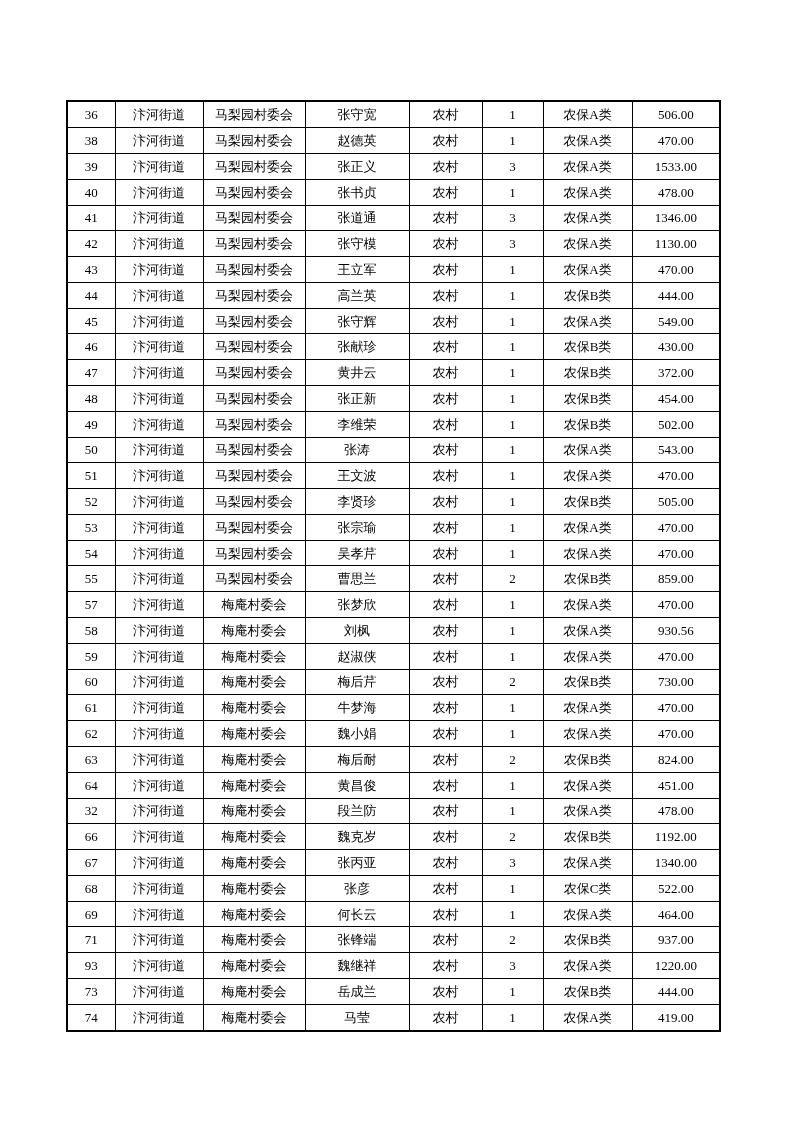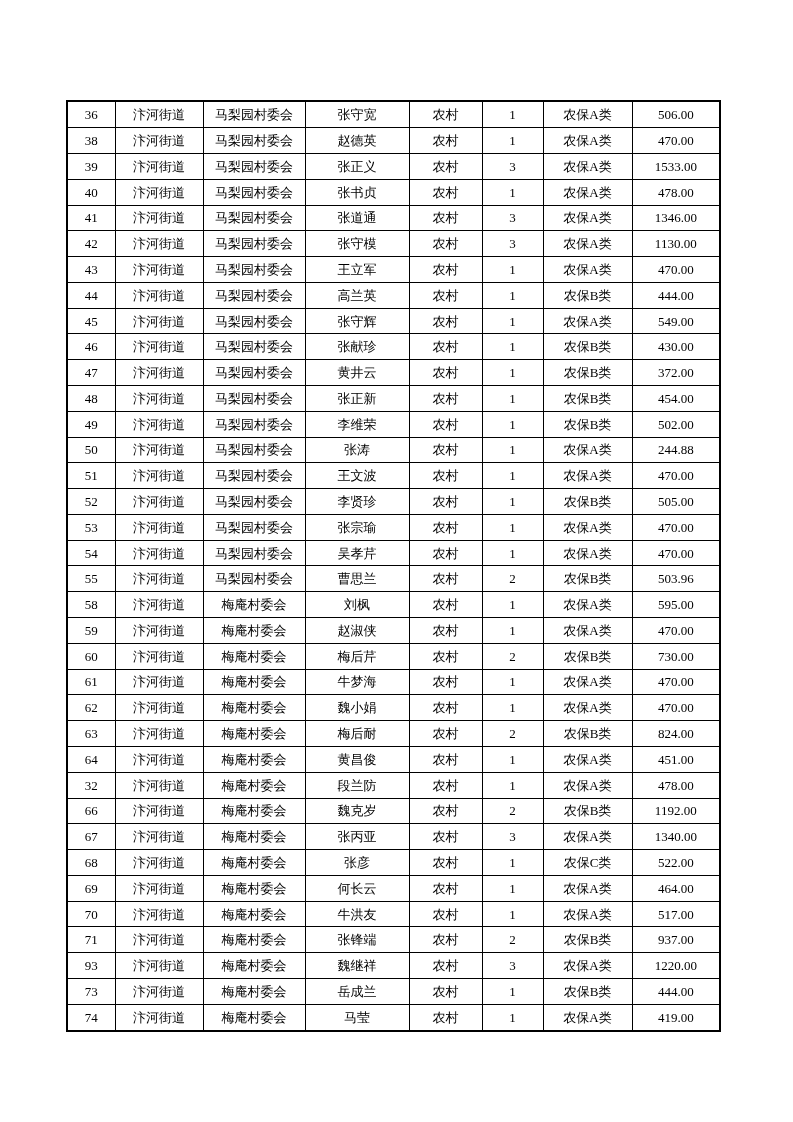--- a/index.html
+++ b/index.html
@@ -193,21 +193,21 @@
     <td>502.00</td>
   </tr>
         <tr>
     <td>50</td>
     <td>汴河街道</td>
     <td>马梨园村委会</td>
     <td>张涛</td>
     <td>农村</td>
     <td>1</td>
     <td>农保A类</td>
-    <td>244.88</td>
+    <td>543.00</td>
   </tr>
         <tr>
     <td>51</td>
     <td>汴河街道</td>
     <td>马梨园村委会</td>
     <td>王文波</td>
     <td>农村</td>
     <td>1</td>
     <td>农保A类</td>
     <td>470.00</td>
@@ -243,31 +243,41 @@
     <td>470.00</td>
   </tr>
         <tr>
     <td>55</td>
     <td>汴河街道</td>
     <td>马梨园村委会</td>
     <td>曹思兰</td>
     <td>农村</td>
     <td>2</td>
     <td>农保B类</td>
-    <td>503.96</td>
+    <td>859.00</td>
+  </tr>
+        <tr>
+    <td>57</td>
+    <td>汴河街道</td>
+    <td>梅庵村委会</td>
+    <td>张梦欣</td>
+    <td>农村</td>
+    <td>1</td>
+    <td>农保A类</td>
+    <td>470.00</td>
   </tr>
         <tr>
     <td>58</td>
     <td>汴河街道</td>
     <td>梅庵村委会</td>
     <td>刘枫</td>
     <td>农村</td>
     <td>1</td>
     <td>农保A类</td>
-    <td>595.00</td>
+    <td>930.56</td>
   </tr>
         <tr>
     <td>59</td>
     <td>汴河街道</td>
     <td>梅庵村委会</td>
     <td>赵淑侠</td>
     <td>农村</td>
     <td>1</td>
     <td>农保A类</td>
     <td>470.00</td>
@@ -364,30 +374,20 @@
   </tr>
         <tr>
     <td>69</td>
     <td>汴河街道</td>
     <td>梅庵村委会</td>
     <td>何长云</td>
     <td>农村</td>
     <td>1</td>
     <td>农保A类</td>
     <td>464.00</td>
-  </tr>
-        <tr>
-    <td>70</td>
-    <td>汴河街道</td>
-    <td>梅庵村委会</td>
-    <td>牛洪友</td>
-    <td>农村</td>
-    <td>1</td>
-    <td>农保A类</td>
-    <td>517.00</td>
   </tr>
         <tr>
     <td>71</td>
     <td>汴河街道</td>
     <td>梅庵村委会</td>
     <td>张锋端</td>
     <td>农村</td>
     <td>2</td>
     <td>农保B类</td>
     <td>937.00</td>

